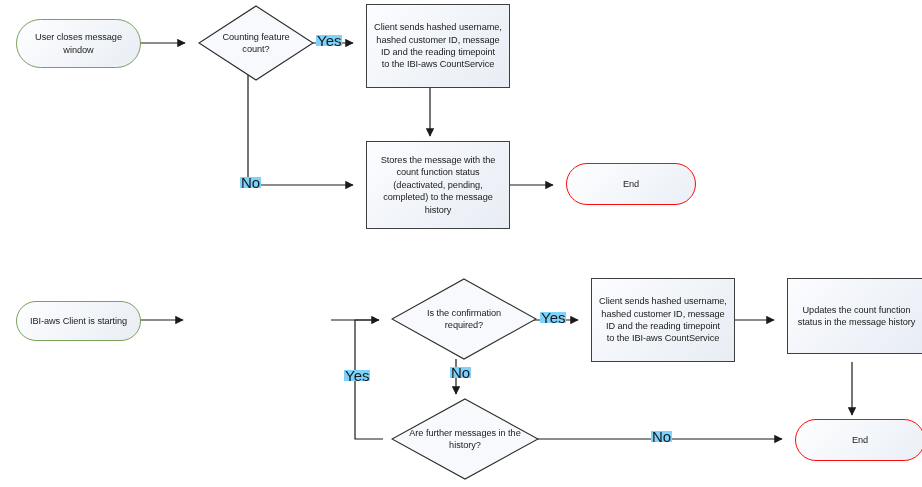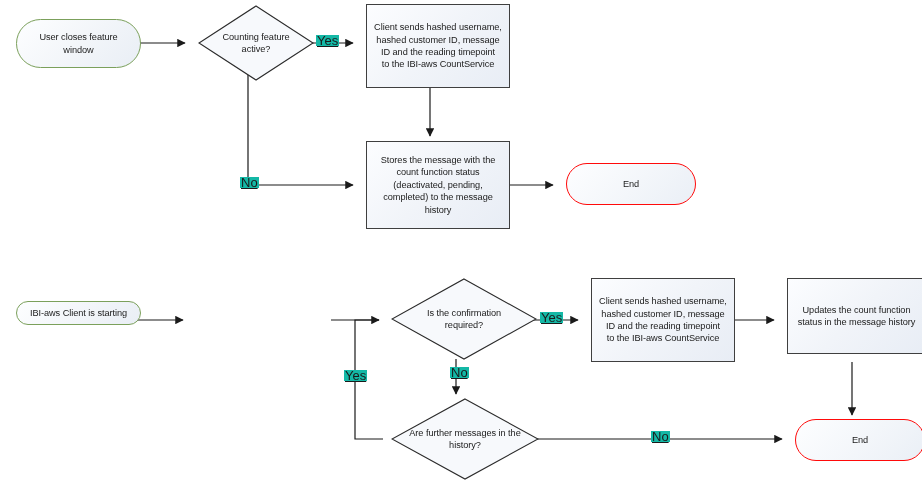--- a/index.html
+++ b/index.html
@@ -68,27 +68,26 @@
     position: absolute;
     left: 0;
     top: 0;
   }
   .decision .label {
     position: relative;
     z-index: 2;
   }
   .edge-label {
     position: absolute;
-    font-size: 13px;
+    font-size: 15px;
     line-height: 11px;
     color: #1a1a1a;
-    background: #14b8a6;
+    background: #7dd3fc;
     padding: 0 1px;
     white-space: nowrap;
-    text-decoration: underline;
   }
 </style>
 </head>
 <body>
 
 <div id="canvas">
 
   <svg id="edges" viewBox="0 0 922 487" width="922" height="487">
     <defs>
       <marker id="arrow" viewBox="0 0 10 10" refX="9.2" refY="5" markerWidth="7" markerHeight="7" orient="auto-start-reverse">
@@ -117,30 +116,30 @@
     <path d="M 727 320 L 774 320" fill="none" stroke="#1a1a1a" stroke-width="1.2" marker-end="url(#arrow)"></path>
 
     <path d="M 852 362 L 852 415" fill="none" stroke="#1a1a1a" stroke-width="1.2" marker-end="url(#arrow)"></path>
 
     <path d="M 383 439 L 355 439 L 355 320 L 379 320" fill="none" stroke="#1a1a1a" stroke-width="1.2"></path>
 
     <path d="M 531 439 L 782 439" fill="none" stroke="#1a1a1a" stroke-width="1.2" marker-end="url(#arrow)"></path>
   </svg>
 
   <div class="node term-start" style="left:8px; top:19px; width:125px; height:49px;">
-    <span class="label">User closes feature
+    <span class="label">User closes message
 window</span>
   </div>
 
   <div class="node decision" style="left:190px; top:5px; width:116px; height:76px;">
     <svg width="116" height="76" viewBox="0 0 116 76">
       <polygon points="58,1 115,38 58,75 1,38" fill="#f7f9fc" stroke="#2b2b2b" stroke-width="1.1"></polygon>
     </svg>
     <span class="label">Counting feature
-active?</span>
+count?</span>
   </div>
 
   <div class="node process" style="left:358px; top:4px; width:144px; height:84px;">
     <span class="label">Client sends hashed username,
 hashed customer ID, message
 ID and the reading timepoint
 to the IBI-aws CountService</span>
   </div>
 
   <div class="node process" style="left:358px; top:141px; width:144px; height:88px;">
@@ -152,21 +151,21 @@
   </div>
 
   <div class="node term-end" style="left:558px; top:163px; width:130px; height:42px;">
     <span class="label">End</span>
   </div>
 
   <div class="edge-label" style="left:316px; top:35px;">Yes</div>
 
   <div class="edge-label" style="left:240px; top:177px;">No</div>
 
-  <div class="node term-start" style="left:8px; top:301px; width:125px; height:24px;">
+  <div class="node term-start" style="left:8px; top:301px; width:125px; height:40px;">
     <span class="label">IBI-aws Client is starting</span>
   </div>
 
 
   <div class="node decision" style="left:383px; top:278px; width:146px; height:82px;">
     <svg width="146" height="82" viewBox="0 0 146 82">
       <polygon points="73,1 145,41 73,81 1,41" fill="#f7f9fc" stroke="#2b2b2b" stroke-width="1.1"></polygon>
     </svg>
     <span class="label">Is the confirmation
 required?</span>

